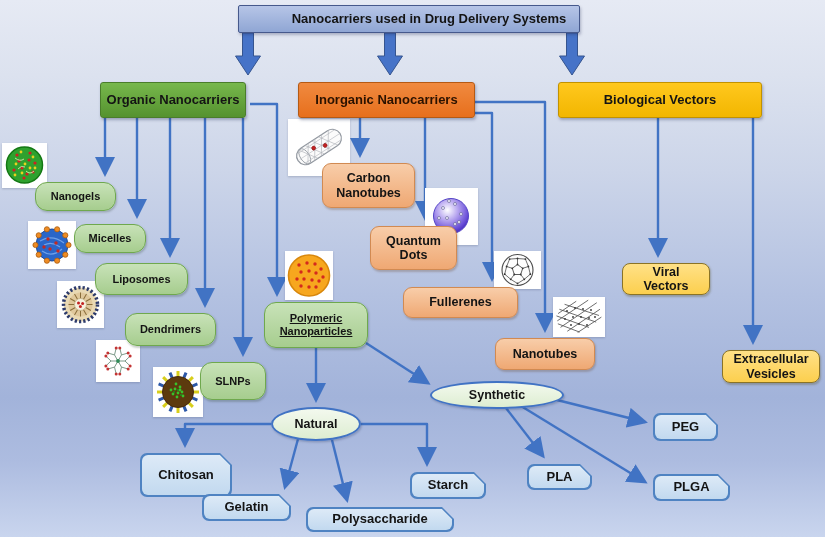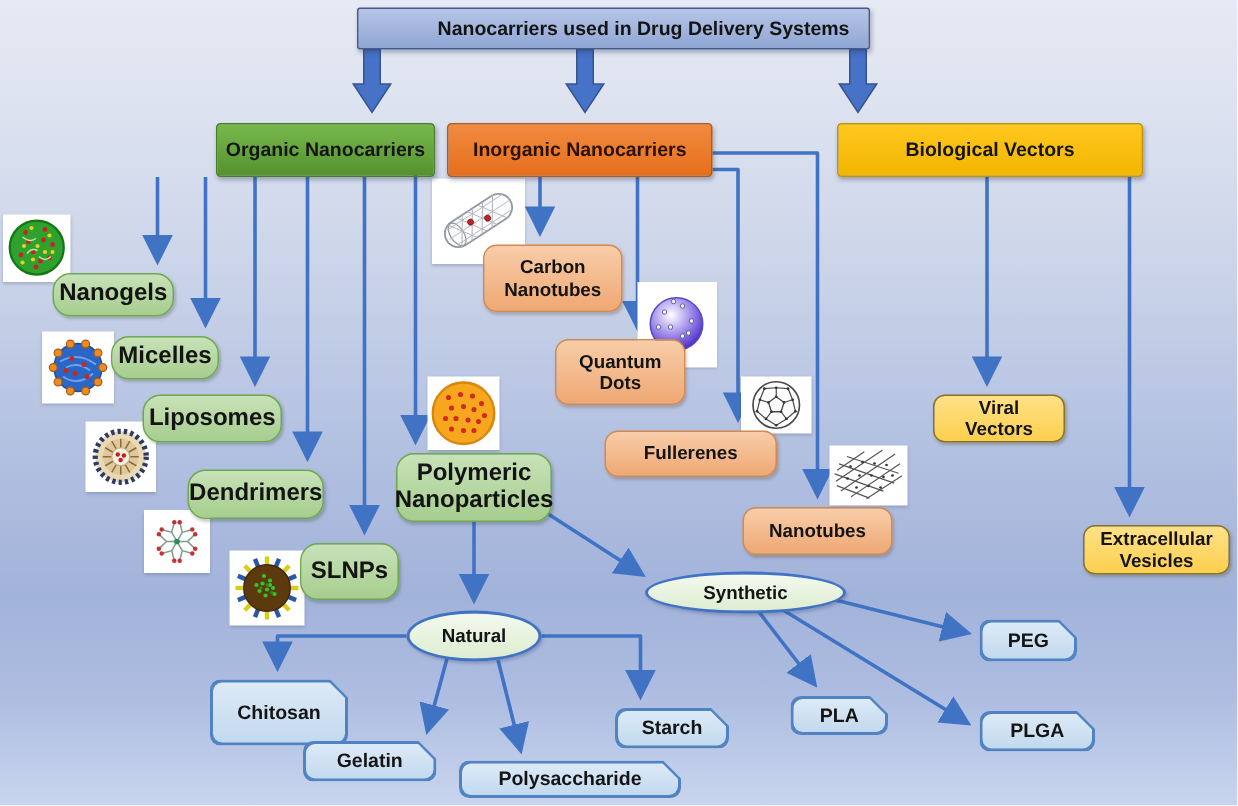--- a/index.html
+++ b/index.html
@@ -10,21 +10,21 @@
   }
   .node{position:absolute;display:flex;align-items:center;justify-content:center;
         text-align:center;font-weight:bold;color:#141414;box-sizing:border-box;line-height:1.15;}
   .cat{font-size:13px;border-radius:3px;box-shadow:1px 2px 3px rgba(40,50,90,.35);}
   .cat-organic{background:linear-gradient(#77b84c,#55922f);border:1.5px solid #4a7d2b;}
   .cat-inorganic{background:linear-gradient(#f08a40,#e76f1c);border:1.5px solid #b55a14;color:#2b1200;}
   .cat-biological{background:linear-gradient(#ffc81e,#f2b600);border:1.5px solid #c29200;align-items:center;}
   .titlebox{background:linear-gradient(#b6c5e7,#8fa6d4);border:1.6px solid #46598c;
         font-size:13px;border-radius:2px;box-shadow:1px 2px 3px rgba(40,50,90,.3);}
   .greenchild{background:linear-gradient(#c8e2b8,#a6cd8e);border:1.6px solid #6fa84e;
-        border-radius:12px;font-size:16px;box-shadow:1px 1.5px 2px rgba(40,60,40,.25);}
+        border-radius:12px;font-size:11px;box-shadow:1px 1.5px 2px rgba(40,60,40,.25);}
   .peachchild{background:linear-gradient(#f8cda9,#efa873);border:1.6px solid #d18a52;
         border-radius:9px;font-size:12.5px;box-shadow:1px 1.5px 2px rgba(90,50,20,.25);}
   .yellowchild{background:linear-gradient(#ffe187,#fccf4e);border:1.4px solid #8a7326;
         border-radius:8px;font-size:12.5px;box-shadow:1px 1.5px 2px rgba(80,70,20,.3);}
   .oval{background:linear-gradient(#f3f9ee,#ddedd1);border:2px solid #4173c4;
         border-radius:50%;font-size:12.5px;box-shadow:1px 1.5px 2px rgba(40,50,90,.25);}
   .snipbox{background:#4f83c2;border-radius:7px;
         clip-path:polygon(0 0,calc(100% - 12px) 0,100% 12px,100% 100%,0 100%);}
   .snipinner{position:absolute;inset:1.6px;border-radius:6px;
         clip-path:polygon(0 0,calc(100% - 11px) 0,100% 11px,100% 100%,0 100%);
@@ -345,21 +345,21 @@
           <circle cx="34" cy="28" r="0.9"></circle>
           <circle cx="42" cy="20" r="0.9"></circle>
       </g>
     </svg>
   </div>
 
   <div class="node titlebox" style="left:238px;top:5px;width:342px;height:28px;padding-left:40px;">
     <span>Nanocarriers used in Drug Delivery Systems</span>
   </div>
 
-  <div class="node cat cat-organic" style="left:100px;top:82px;width:146px;height:36px;margin-left:44px;">
+  <div class="node cat cat-organic" style="left:100px;top:82px;width:146px;height:36px;">
     <span>Organic Nanocarriers</span>
   </div>
   <div class="node cat cat-inorganic" style="left:298px;top:82px;width:177px;height:36px;">
     <span>Inorganic Nanocarriers</span>
   </div>
   <div class="node cat cat-biological" style="left:558px;top:82px;width:204px;height:36px;">
     <span>Biological Vectors</span>
   </div>
 
   <div class="node greenchild" style="left:35px;top:182px;width:81px;height:29px;">
@@ -370,21 +370,21 @@
     </div>
   <div class="node greenchild" style="left:95px;top:263px;width:93px;height:32px;">
       <span>Liposomes</span>
     </div>
   <div class="node greenchild" style="left:125px;top:313px;width:91px;height:33px;">
       <span>Dendrimers</span>
     </div>
   <div class="node greenchild" style="left:200px;top:362px;width:66px;height:38px;">
       <span>SLNPs</span>
     </div>
-  <div class="node greenchild" style="left:264px;top:302px;width:104px;height:46px;padding:0 2px;">
+  <div class="node greenchild" style="left:264px;top:302px;width:104px;height:46px;padding:0 2px;text-decoration:underline;">
       <span>Polymeric Nanoparticles</span>
     </div>
 
   <div class="node peachchild" style="left:322px;top:163px;width:93px;height:45px;padding:0 8px;">
       <span>Carbon Nanotubes</span>
     </div>
   <div class="node peachchild" style="left:370px;top:226px;width:87px;height:44px;padding:0 12px;">
       <span>Quantum Dots</span>
     </div>
   <div class="node peachchild" style="left:403px;top:287px;width:115px;height:31px;">

